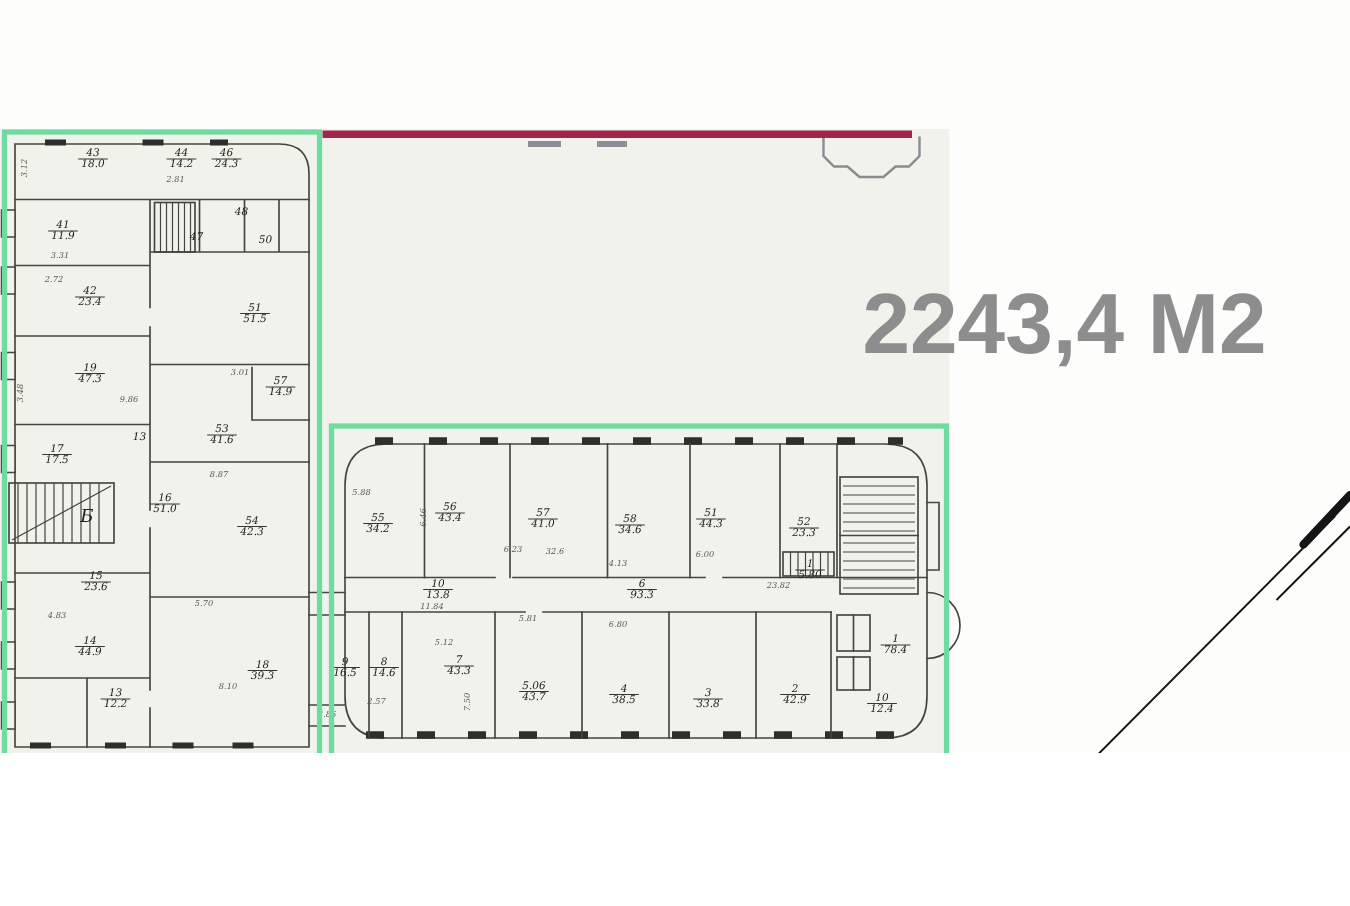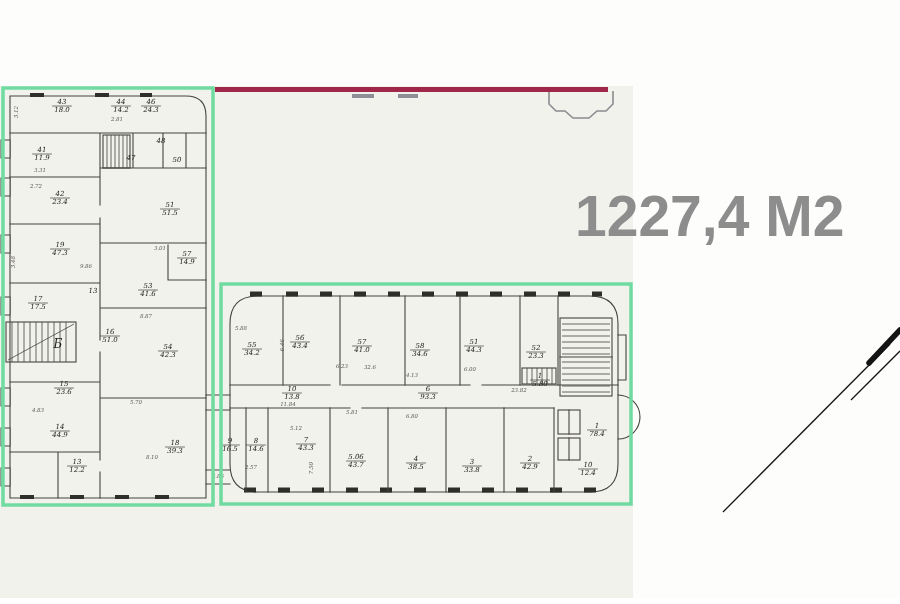--- a/index.html
+++ b/index.html
@@ -1,16 +1,16 @@
 <!DOCTYPE html>
 <html><head>
 <meta charset="utf-8">
 <style>
   html,body{margin:0;padding:0;background:#ffffff;}
-  #stage{position:relative;width:900px;height:598px;overflow:hidden;background:#fdfdfc;
+  #stage{position:relative;width:900px;height:502px;overflow:hidden;background:#fdfdfc;
          font-family:"Liberation Sans",sans-serif;}
   svg{position:absolute;left:0;top:0;}
   .paper{fill:#f2f2ec;}
   .ink{stroke:#45453f;stroke-width:1.1;fill:none;stroke-linecap:square;}
   .win{stroke:#2e2e2a;stroke-width:5;fill:none;}
   .win-s{stroke:#2e2e2a;stroke-width:4;fill:none;}
   .pilaster{fill:#f2f2ec;stroke:#45453f;stroke-width:1;}
   .hatch{stroke:#45453f;stroke-width:0.8;fill:none;}
   .facade{stroke:#8b8b90;stroke-width:1.6;fill:none;}
   .facade-dash{fill:#8e8e96;}
@@ -218,14 +218,14 @@
     <rect x="3" y="88" width="210" height="417" fill="none" stroke-width="3.5" stroke="#70dba0"></rect>
     <rect x="221" y="284" width="410" height="220" fill="none" stroke-width="3.5" stroke="#70dba0"></rect>
 
     <g>
       <line class="pen" x1="723" y1="512" x2="890" y2="344" stroke-width="1.3"></line>
       <line class="pen" x1="851" y1="400" x2="900" y2="351" stroke-width="1.3"></line>
       <line class="pen" x1="869" y1="363" x2="900" y2="330" stroke-width="5.5" stroke-linecap="round"></line>
     </g>
   </svg>
 
-  <div id="area-text">1227,4 М2</div>
+  <div id="area-text">2243,4 М2</div>
 </div>
 
 </body></html>

